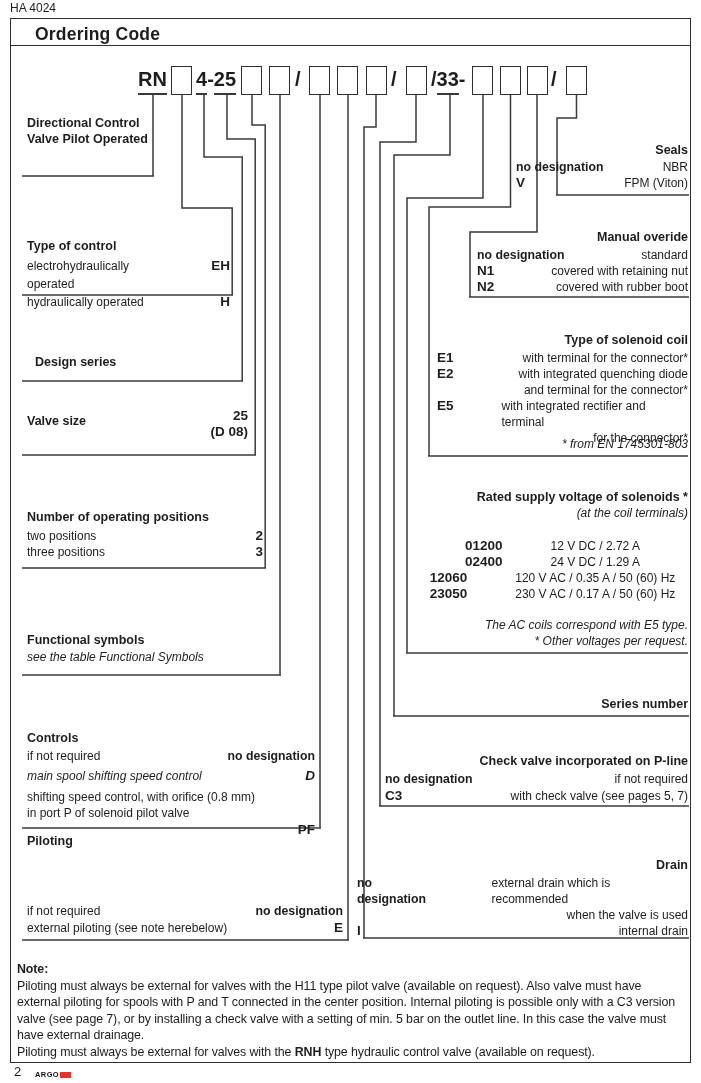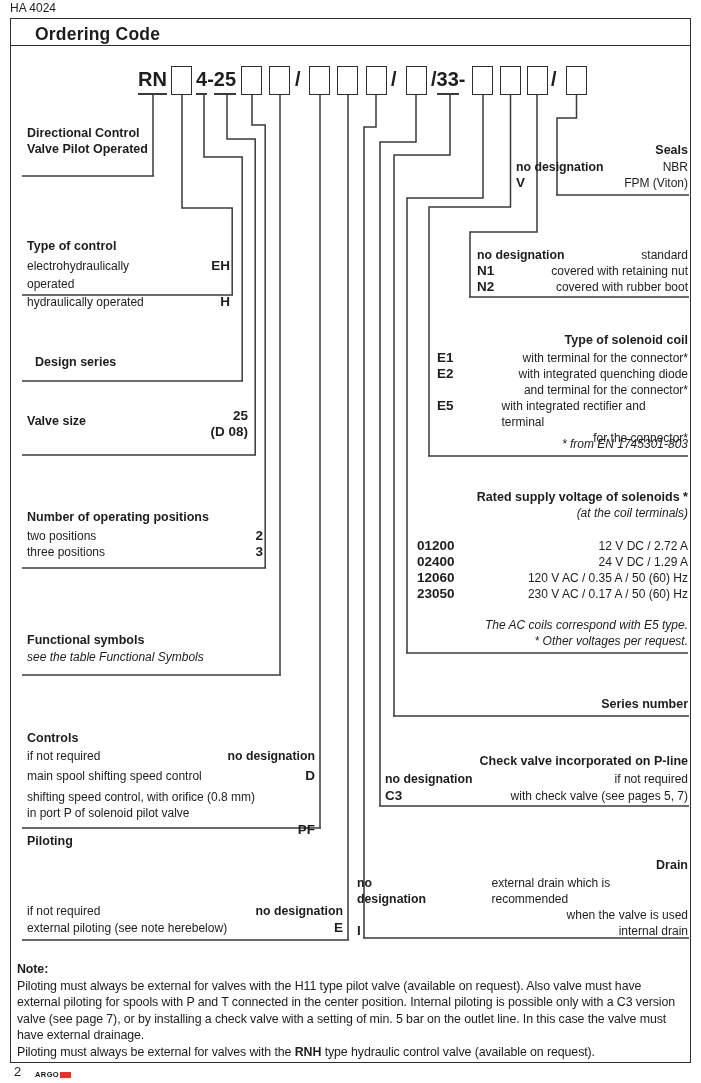--- a/index.html
+++ b/index.html
@@ -95,21 +95,21 @@
   <div class="cbox" style="left:366px;"></div>
   <span class="code-txt" style="left:391px;">/</span>
   <div class="cbox" style="left:406px;"></div>
   <span class="code-txt" style="left:431px;"><span>/</span><span class="u">33</span><span>-</span></span>
   <div class="cbox" style="left:472px;"></div>
   <div class="cbox" style="left:500px;"></div>
   <div class="cbox" style="left:527px;"></div>
   <span class="code-txt" style="left:551px;">/</span>
   <div class="cbox" style="left:566px;"></div>
 
-  <div class="sec-title" style="left:27px;top:125px;line-height:16px;">
+  <div class="sec-title" style="left:27px;top:115px;line-height:16px;">
     <div>Directional Control</div>
     <div>Valve Pilot Operated</div>
   </div>
 
   <div class="sec-title" style="left:27px;top:239px;">Type of control</div>
   <div class="rows" style="left:27px;top:257px;width:203px;line-height:17.5px;">
     <div class="row">
         <span class="lbl">electrohydraulically operated</span>
         <span class="code">EH</span>
       </div>
@@ -141,21 +141,21 @@
 
   <div class="sec-title" style="left:27px;top:633px;">Functional symbols</div>
   <div class="txt" style="left:27px;top:650px;">see the table Functional Symbols</div>
 
   <div class="sec-title" style="left:27px;top:731px;">Controls</div>
   <div class="rows" style="left:27px;top:748px;width:288px;">
     <div class="row" style="line-height:17px;">
         <span class="lbl">if not required</span>
         <span class="code-nd">no designation</span>
       </div>
-    <div class="row" style="line-height:21px;">
+    <div class="row" style="line-height:21px;font-style:italic;">
         <span class="lbl">main spool shifting speed control</span>
         <span class="code">D</span>
       </div>
     <div class="rel" style="line-height:15.8px;margin-top:3px;">
       <div class="lbl">shifting speed control, with orifice (0.8 mm)</div>
       <div class="lbl">in port P of solenoid pilot valve</div>
       <span class="code" style="position:absolute;right:0;top:0;margin-top:32px;">PF</span>
     </div>
   </div>
 
@@ -176,20 +176,21 @@
     <div class="row">
         <span class="code-nd">no designation</span>
         <span class="lbl">NBR</span>
       </div>
     <div class="row">
         <span class="code">V</span>
         <span class="lbl">FPM (Viton)</span>
       </div>
   </div>
 
+  <div class="sec-title tright" style="left:420px;top:230px;width:268px;">Manual overide</div>
   <div class="rows" style="left:477px;top:247px;width:211px;line-height:16.2px;">
     <div class="row">
         <span class="code-nd">no designation</span>
         <span class="lbl">standard</span>
       </div>
     <div class="row">
         <span class="code">N1</span>
         <span class="lbl">covered with retaining nut</span>
       </div>
     <div class="row">
@@ -218,21 +219,21 @@
       </div>
     <div class="row">
         <span class="code"></span>
         <span class="lbl">for the connector*</span>
       </div>
   </div>
   <div class="txt tright" style="left:437px;top:437px;width:251px;">* from EN 1745301-803</div>
 
   <div class="sec-title tright" style="left:400px;top:490px;width:288px;">Rated supply voltage of solenoids *</div>
   <div class="txt tright" style="left:400px;top:506px;width:288px;">(at the coil terminals)</div>
-  <div class="rows" style="left:417px;top:538px;width:271px;line-height:16px;">
+  <div class="rows" style="left:417px;top:538px;width:271px;line-height:16px;align-items:center;">
     <div class="row">
         <span class="code">01200</span>
         <span class="lbl">12 V DC / 2.72 A</span>
       </div>
     <div class="row">
         <span class="code">02400</span>
         <span class="lbl">24 V DC / 1.29 A</span>
       </div>
     <div class="row">
         <span class="code">12060</span>

